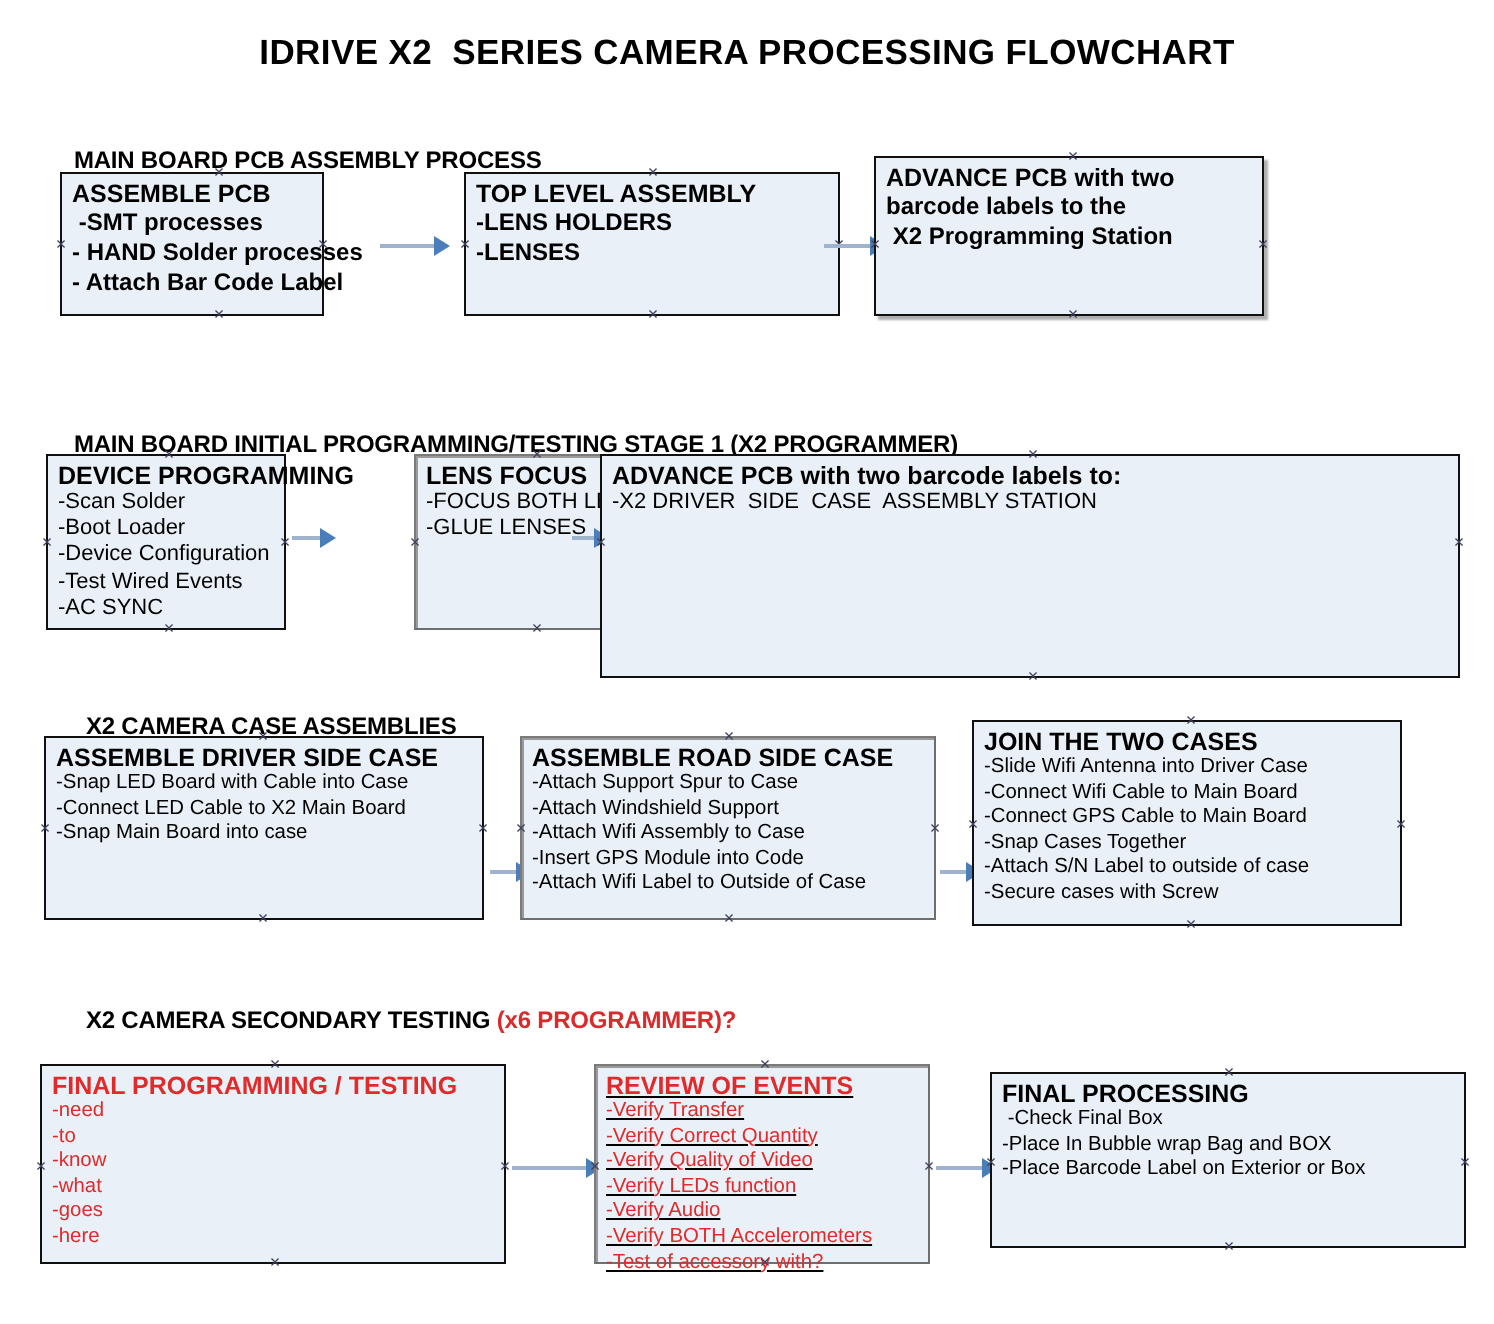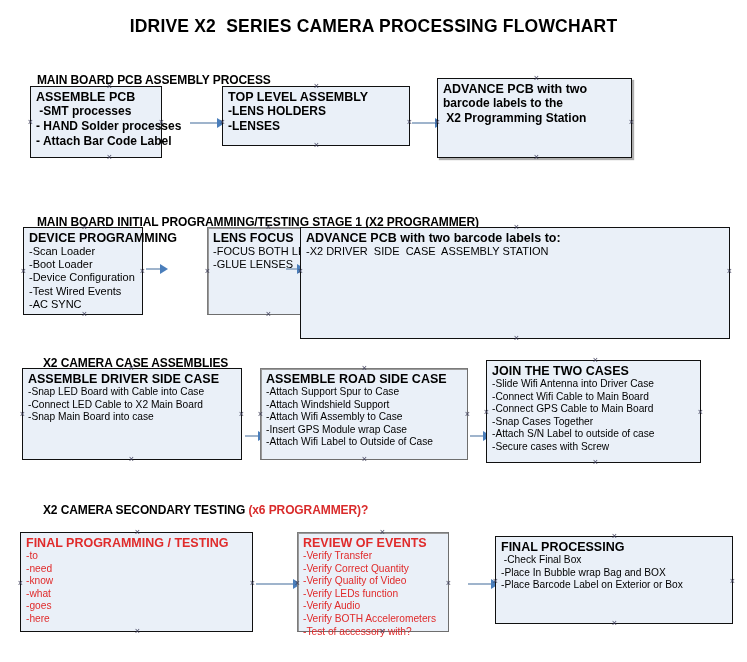--- a/index.html
+++ b/index.html
@@ -108,21 +108,21 @@
     <div class="line">- HAND Solder processes</div>
     <div class="line">- Attach Bar Code Label</div>
     <span class="hx" style="left:75px;top:-4px;"></span>
     <span class="hx" style="left:75px;bottom:-4px;"></span>
     <span class="hx" style="left:-4px;top:32px;"></span>
     <span class="hx" style="right:-4px;top:32px;"></span>
   </div>
 
   <div class="arrow" style="left:190px;top:122px;width:28px;"></div>
 
-  <div class="box thin bold-body" style="left:222px;top:86px;width:188px;height:60px;">
+  <div class="box thin bold-body" style="left:232px;top:86px;width:188px;height:72px;">
     <div class="title">TOP LEVEL ASSEMBLY</div>
     <div class="line">-LENS HOLDERS</div>
     <div class="line">-LENSES</div>
     <span class="hx" style="left:90px;top:-4px;"></span>
     <span class="hx" style="left:90px;bottom:-4px;"></span>
     <span class="hx" style="left:-4px;top:32px;"></span>
     <span class="hx" style="right:-4px;top:32px;"></span>
   </div>
 
   <div class="arrow" style="left:412px;top:122px;width:24px;"></div>
@@ -136,21 +136,21 @@
     <span class="hx" style="left:-4px;top:40px;"></span>
     <span class="hx" style="right:-4px;top:40px;"></span>
   </div>
 
   <div class="section-head" style="left:24px;top:201px;">
     <span>MAIN BOARD INITIAL PROGRAMMING/TESTING STAGE 1 (X2 PROGRAMMER)</span>
   </div>
 
   <div class="box thin" style="left:23px;top:227px;width:120px;height:88px;">
     <div class="title">DEVICE PROGRAMMING</div>
-    <div class="line">-Scan Loader</div>
+    <div class="line">-Scan Solder</div>
     <div class="line">-Boot Loader</div>
     <div class="line">-Device Configuration</div>
     <div class="line">-Test Wired Events</div>
     <div class="line">-AC SYNC</div>
     <span class="hx" style="left:57px;top:-4px;"></span>
     <span class="hx" style="left:57px;bottom:-4px;"></span>
     <span class="hx" style="left:-4px;top:40px;"></span>
     <span class="hx" style="right:-4px;top:40px;"></span>
   </div>
 
@@ -192,21 +192,21 @@
     <span class="hx" style="right:-4px;top:42px;"></span>
   </div>
 
   <div class="arrow" style="left:245px;top:435px;width:14px;"></div>
 
   <div class="box thick tiny" style="left:260px;top:368px;width:208px;height:92px;">
     <div class="title">ASSEMBLE ROAD SIDE CASE</div>
     <div class="line">-Attach Support Spur to Case</div>
     <div class="line">-Attach Windshield Support</div>
     <div class="line">-Attach Wifi Assembly to Case</div>
-    <div class="line">-Insert GPS Module wrap Case</div>
+    <div class="line">-Insert GPS Module into Code</div>
     <div class="line">-Attach Wifi Label to Outside of Case</div>
     <span class="hx" style="left:100px;top:-4px;"></span>
     <span class="hx" style="left:100px;bottom:-4px;"></span>
     <span class="hx" style="left:-4px;top:42px;"></span>
     <span class="hx" style="right:-4px;top:42px;"></span>
   </div>
 
   <div class="arrow" style="left:470px;top:435px;width:14px;"></div>
 
   <div class="box thin tiny" style="left:486px;top:360px;width:215px;height:103px;">
@@ -222,35 +222,35 @@
     <span class="hx" style="left:-4px;top:48px;"></span>
     <span class="hx" style="right:-4px;top:48px;"></span>
   </div>
 
   <div class="section-head" style="left:30px;top:489px;">
     <span>X2 CAMERA SECONDARY TESTING </span><span class="accent">(x6 PROGRAMMER)?</span>
   </div>
 
   <div class="box thin red tiny" style="left:20px;top:532px;width:233px;height:100px;">
     <div class="title">FINAL PROGRAMMING / TESTING</div>
+    <div class="line">-need</div>
     <div class="line">-to</div>
-    <div class="line">-need</div>
     <div class="line">-know</div>
     <div class="line">-what</div>
     <div class="line">-goes</div>
     <div class="line">-here</div>
     <span class="hx" style="left:113px;top:-4px;"></span>
     <span class="hx" style="left:113px;bottom:-4px;"></span>
     <span class="hx" style="left:-4px;top:47px;"></span>
     <span class="hx" style="right:-4px;top:47px;"></span>
   </div>
 
   <div class="arrow" style="left:256px;top:583px;width:38px;"></div>
 
-  <div class="box thick red tiny" style="left:297px;top:532px;width:152px;height:100px;">
+  <div class="box thick red tiny" style="left:297px;top:532px;width:168px;height:100px;text-decoration:underline;">
     <div class="title">REVIEW OF EVENTS</div>
     <div class="line">-Verify Transfer</div>
     <div class="line">-Verify Correct Quantity</div>
     <div class="line">-Verify Quality of Video</div>
     <div class="line">-Verify LEDs function</div>
     <div class="line">-Verify Audio</div>
     <div class="line">-Verify BOTH Accelerometers</div>
     <div class="line">-Test of accessory with?</div>
     <span class="hx" style="left:81px;top:-4px;"></span>
     <span class="hx" style="left:81px;bottom:-4px;"></span>

